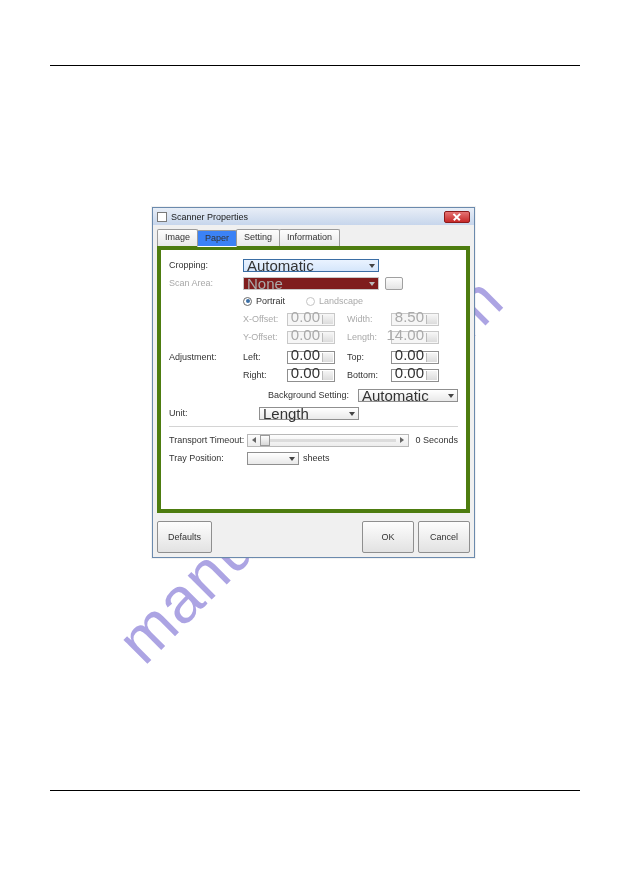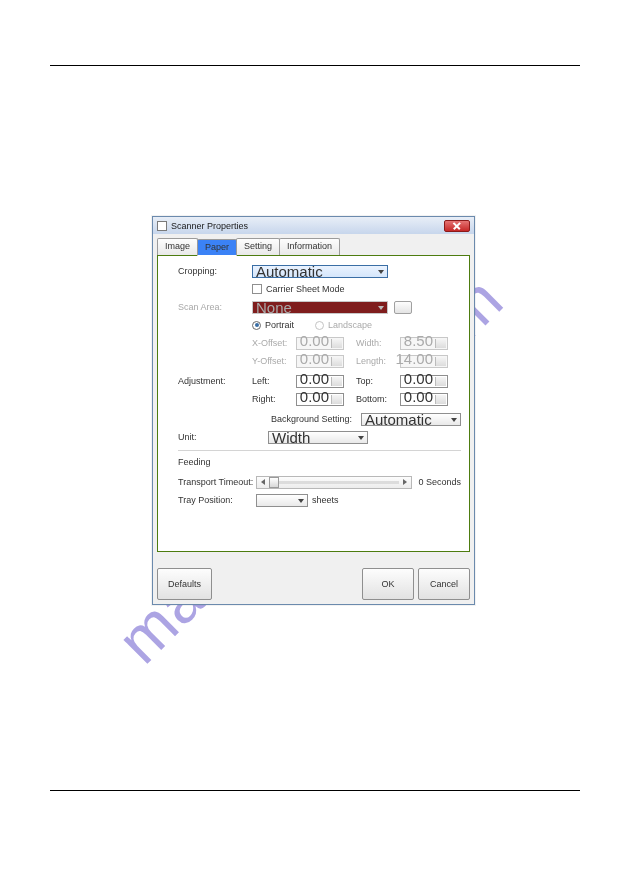--- a/index.html
+++ b/index.html
@@ -31,21 +31,21 @@
     font-weight: 400;
     color: #6a5acd;
     opacity: 0.55;
     pointer-events: none;
     white-space: nowrap;
     letter-spacing: 1px;
   }
   .dialog {
     position: absolute;
     left: 152px;
-    top: 216px;
+    top: 207px;
     width: 323px;
     border: 1px solid #6b8aad;
     background: #f0f0f0;
     box-shadow: 0 0 0 1px rgba(0,0,0,0.05);
   }
   .titlebar {
     height: 17px;
     background: linear-gradient(#e8eef7, #c7d6ec);
     display: flex;
     align-items: center;
@@ -87,24 +87,24 @@
     margin-right: -1px;
     color:#333;
   }
   .tab.active {
     background: #3b82f6;
     position: relative;
     top: 1px;
     border-bottom: 1px solid #fff;
   }
   .panel {
-    margin: 0 4px 12px 4px;
+    margin: 0 4px 4px 4px;
     background: #fff;
-    border: 1px solid #4d7c0f;
-    padding: 8px 8px 4px 20px;
+    border: 4px solid #4d7c0f;
+    padding: 8px 8px 4px 8px;
   }
   .row {
     display: flex;
     align-items: center;
     margin-bottom: 4px;
     min-height: 14px;
   }
   .label {
     width: 74px;
     font-size: 9px;
@@ -222,25 +222,20 @@
   </div>
 
   <div class="panel">
 
     <div class="row">
       <div class="label">Cropping:</div>
       <div class="combo wide hl">
           <span>Automatic</span>
         </div>
     </div>
-    <div class="row">
-      <div class="label"></div>
-      <span class="chk"></span>
-      <span>Carrier Sheet Mode</span>
-    </div>
 
     <div class="row">
       <div class="label dim">Scan Area:</div>
       <div class="combo wide dis">
           <span>None</span>
         </div>
       <div class="smgap"></div>
       <div class="btn-sm"></div>
     </div>
 
@@ -321,26 +316,25 @@
 
     <div class="row" style="margin-top:6px;justify-content:flex-end;">
       <div class="label" style="width:90px;">Background Setting:</div>
       <div class="combo med">
           <span>Automatic</span>
         </div>
     </div>
     <div class="row">
       <div class="label" style="width:90px;">Unit:</div>
       <div class="combo med">
-          <span>Width</span>
+          <span>Length</span>
         </div>
     </div>
 
     <div class="groupline">
-      <div class="feeding-title">Feeding</div>
 
       <div class="row">
         <div class="label" style="width:78px;">Transport Timeout:</div>
         <div class="slider">
           <span class="arl"></span>
           <div class="track">
               <div class="thumb"></div>
             </div>
           <span class="arr"></span>
         </div>

